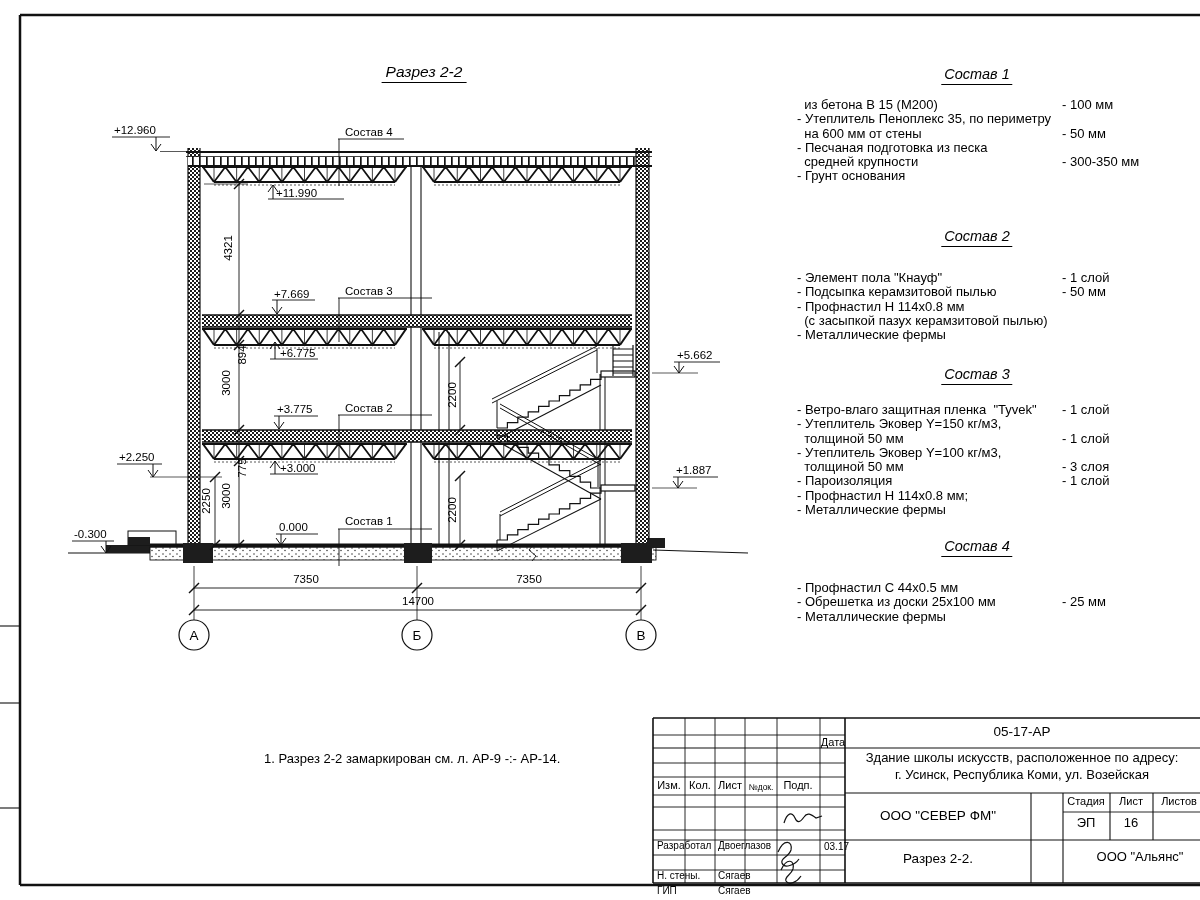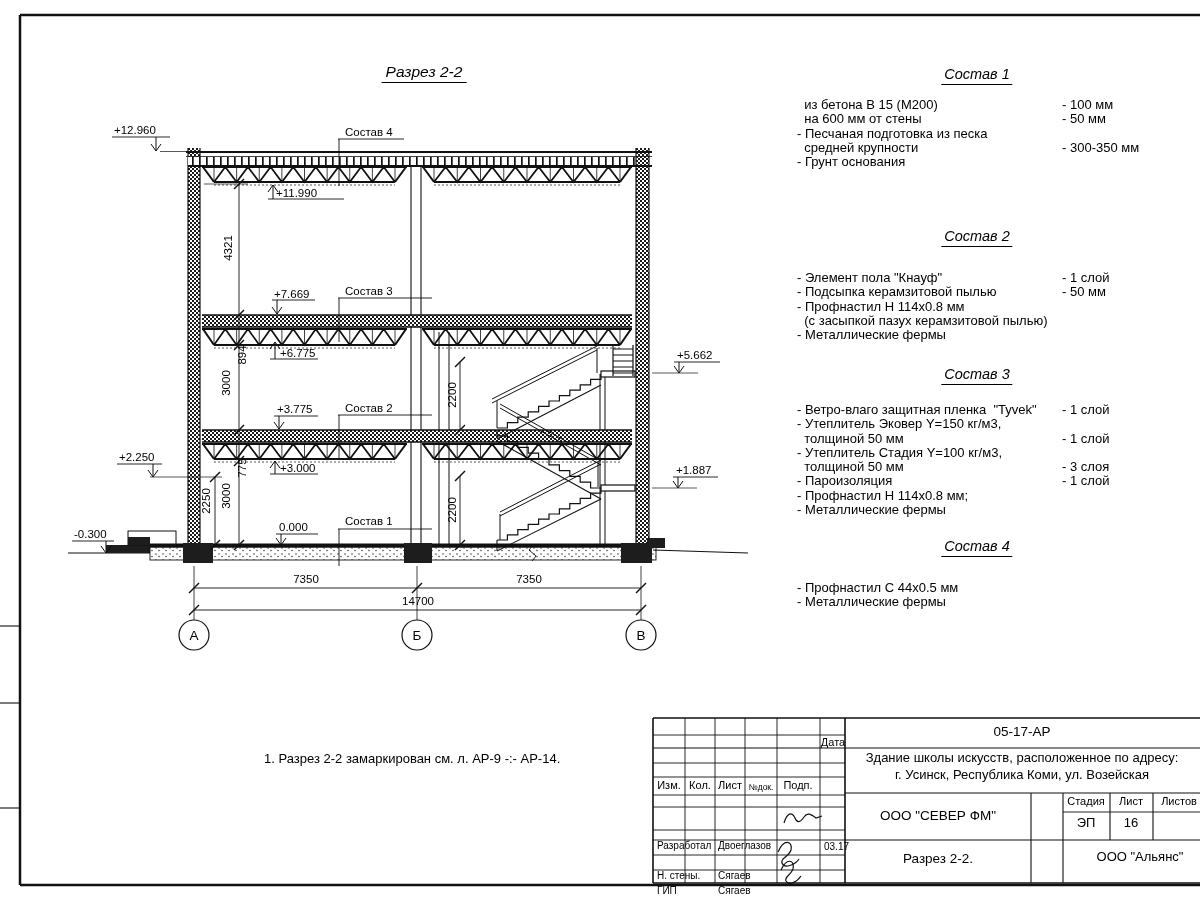--- a/index.html
+++ b/index.html
@@ -361,47 +361,49 @@
 <div class="t ax ctr" style="left:194px;top:636px">А</div>
 <div class="t ax ctr" style="left:417px;top:636px">Б</div>
 <div class="t ax ctr" style="left:641px;top:636px">В</div>
 
 <div class="t note" style="left:264px;top:752px">1. Разрез 2-2 замаркирован см. л. АР-9 -:- АР-14.</div>
 
 <div id="comps">
     <div class="comp-title" style="left: 197px; top: 66px;">Состав 1</div>
     <div class="comp-rows" style="top: 97px;">
       <div class="crow"><span>  из бетона В 15 (М200)</span><span class="cval">- 100 мм</span></div>
+      <div class="crow"><span>- Утеплитель Пеноплекс 35, по периметру</span></div>
       <div class="crow"><span>  на 600 мм от стены</span><span class="cval">- 50 мм</span></div>
       <div class="crow"><span>- Песчаная подготовка из песка</span></div>
       <div class="crow"><span>  средней крупности</span><span class="cval">- 300-350 мм</span></div>
       <div class="crow"><span>- Грунт основания</span></div>
     </div>
     <div class="comp-title" style="left: 197px; top: 228px;">Состав 2</div>
     <div class="comp-rows" style="top: 270px;">
       <div class="crow"><span>- Элемент пола "Кнауф"</span><span class="cval">- 1 слой</span></div>
       <div class="crow"><span>- Подсыпка керамзитовой пылью</span><span class="cval">- 50 мм</span></div>
       <div class="crow"><span>- Профнастил Н 114х0.8 мм</span></div>
       <div class="crow"><span>  (с засыпкой пазух керамзитовой пылью)</span></div>
       <div class="crow"><span>- Металлические фермы</span></div>
     </div>
     <div class="comp-title" style="left: 197px; top: 366px;">Состав 3</div>
     <div class="comp-rows" style="top: 402px;">
       <div class="crow"><span>- Ветро-влаго защитная пленка  "Tyvek"</span><span class="cval">- 1 слой</span></div>
       <div class="crow"><span>- Утеплитель Эковер Y=150 кг/м3,</span></div>
       <div class="crow"><span>  толщиной 50 мм</span><span class="cval">- 1 слой</span></div>
-      <div class="crow"><span>- Утеплитель Стадия Y=100 кг/м3,</span></div>
+      <div class="crow"><span>- Утеплитель Эковер Y=100 кг/м3,</span></div>
       <div class="crow"><span>  толщиной 50 мм</span><span class="cval">- 3 слоя</span></div>
       <div class="crow"><span>- Пароизоляция</span><span class="cval">- 1 слой</span></div>
       <div class="crow"><span>- Профнастил Н 114х0.8 мм;</span></div>
       <div class="crow"><span>- Металлические фермы</span></div>
     </div>
     <div class="comp-title" style="left: 197px; top: 538px;">Состав 4</div>
     <div class="comp-rows" style="top: 580px;">
       <div class="crow"><span>- Профнастил С 44х0.5 мм</span></div>
+      <div class="crow"><span>- Обрешетка из доски 25х100 мм</span><span class="cval">- 25 мм</span></div>
       <div class="crow"><span>- Металлические фермы</span></div>
     </div>
   </div>
 
 <div class="t tbt tb-big cx" style="left:1022px;top:725px">05-17-АР</div>
 <div class="t tbt tb-med cx" style="left:1022px;top:751px">Здание школы искусств, расположенное по адресу:</div>
 <div class="t tbt tb-med cx" style="left:1022px;top:768px">г. Усинск, Республика Коми, ул. Возейская</div>
 <div class="t tbt tb-big cx" style="left:938px;top:809px">ООО "СЕВЕР ФМ"</div>
 <div class="t tbt tb-head cx" style="left:1086px;top:796px">Стадия</div>
 <div class="t tbt tb-head cx" style="left:1131px;top:796px">Лист</div>

